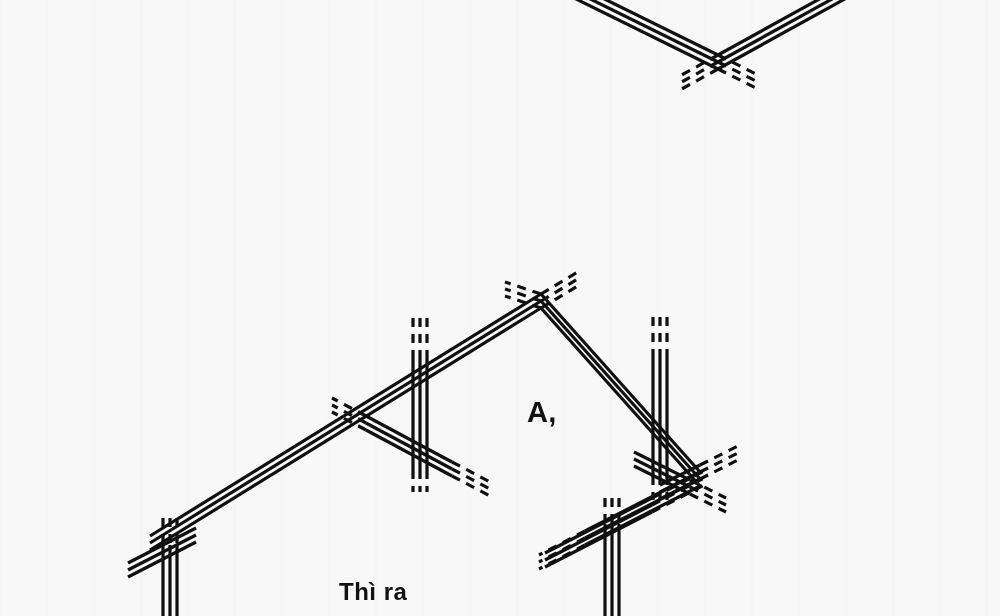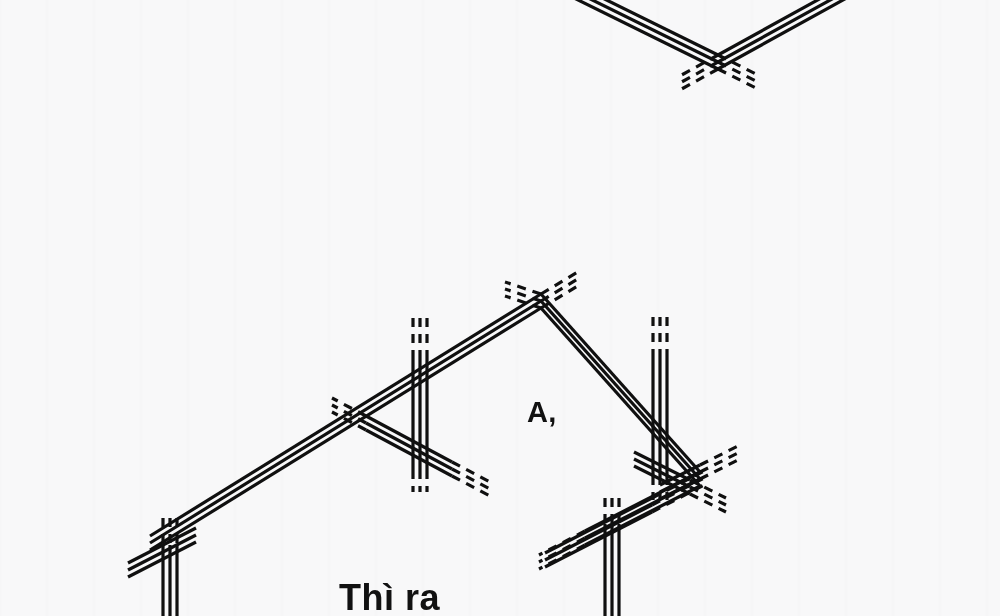--- a/index.html
+++ b/index.html
@@ -41,21 +41,21 @@
     line-height: 1;
   }
   #cap-a {
     left: 527px;
     top: 398px;
     font-size: 29px;
   }
   #cap-thira {
     left: 339px;
     top: 580px;
-    font-size: 36px;
+    font-size: 24px;
     letter-spacing: 0.5px;
   }
 </style>
 </head>
 <body>
 
 <div id="stage">
 
   <svg id="art" viewBox="0 0 1000 616" width="1000" height="616">
       <line x1="568" y1="-19" x2="718" y2="55" stroke="#101010" stroke-width="3.2" stroke-linecap="butt"></line>

